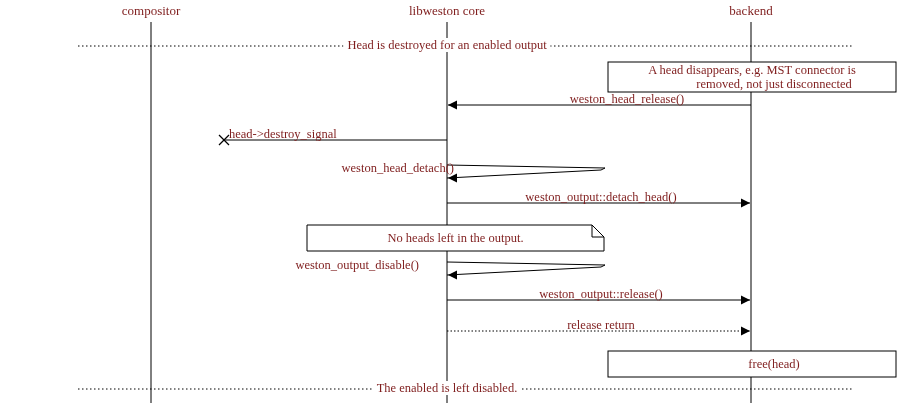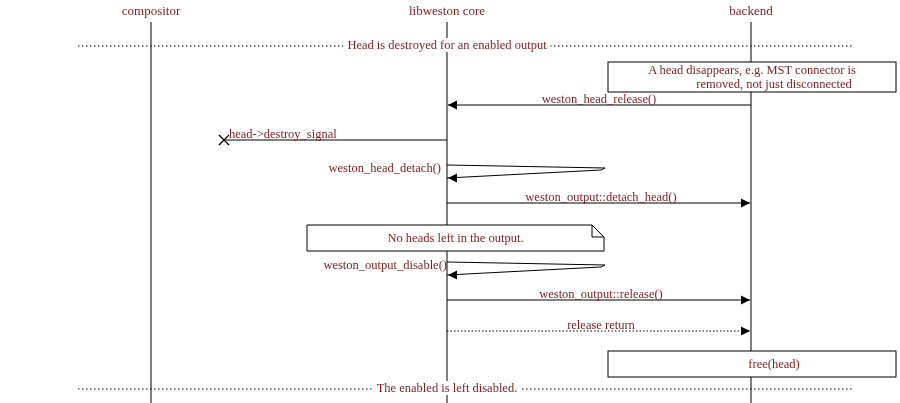--- a/index.html
+++ b/index.html
@@ -93,21 +93,21 @@
   <div id="labels-layer">
       <div class="lbl participant-label" style="left: 151px; top: 4px;">compositor</div>
       <div class="lbl participant-label" style="left: 447px; top: 4px;">libweston core</div>
       <div class="lbl participant-label" style="left: 751px; top: 4px;">backend</div>
       <div class="lbl divider-label" style="left: 447px; top: 38px;">Head is destroyed for an enabled output</div>
       <div class="lbl divider-label" style="left: 447px; top: 381px;">The enabled is left disabled.</div>
       <div class="lbl note-text" style="left: 608px; top: 63px; width: 288px;">A head disappears, e.g. MST connector is</div>
       <div class="lbl note-text" style="left: 608px; top: 77px; width: 332px;">removed, not just disconnected</div>
       <div class="lbl note-text" style="left: 307px; top: 231px; width: 297px;">No heads left in the output.</div>
       <div class="lbl note-text" style="left: 608px; top: 357px; width: 332px;">free(head)</div>
-      <div class="lbl msg-label center" style="left: 599px; top: 92px;">weston_head_release()</div>
+      <div class="lbl msg-label center" style="left: 627px; top: 92px;">weston_head_release()</div>
       <div class="lbl msg-label " style="left: 229px; top: 127px;">head-&gt;destroy_signal</div>
-      <div class="lbl msg-label right" style="left: 441px; top: 161px;">weston_head_detach()</div>
+      <div class="lbl msg-label right" style="left: 454px; top: 161px;">weston_head_detach()</div>
       <div class="lbl msg-label center" style="left: 601px; top: 190px;">weston_output::detach_head()</div>
-      <div class="lbl msg-label right" style="left: 447px; top: 258px;">weston_output_disable()</div>
+      <div class="lbl msg-label right" style="left: 419px; top: 258px;">weston_output_disable()</div>
       <div class="lbl msg-label center" style="left: 601px; top: 287px;">weston_output::release()</div>
       <div class="lbl msg-label center" style="left: 601px; top: 318px; text-align: right;">release return</div>
     </div>
 </div>
 
 </body></html>

